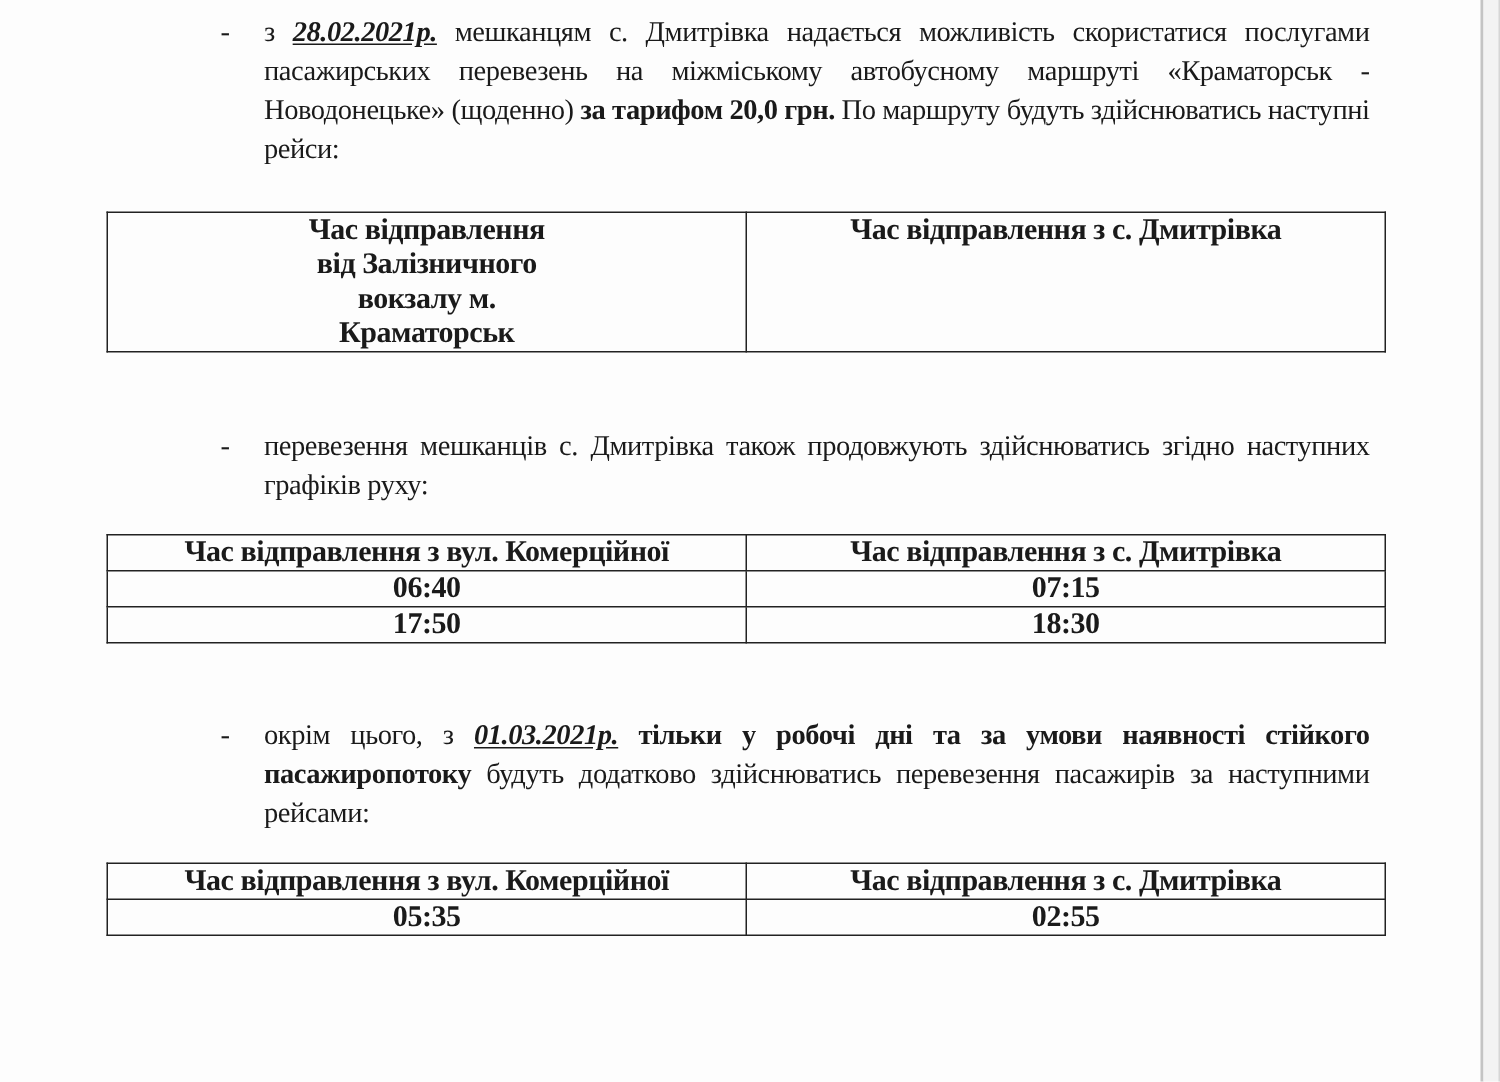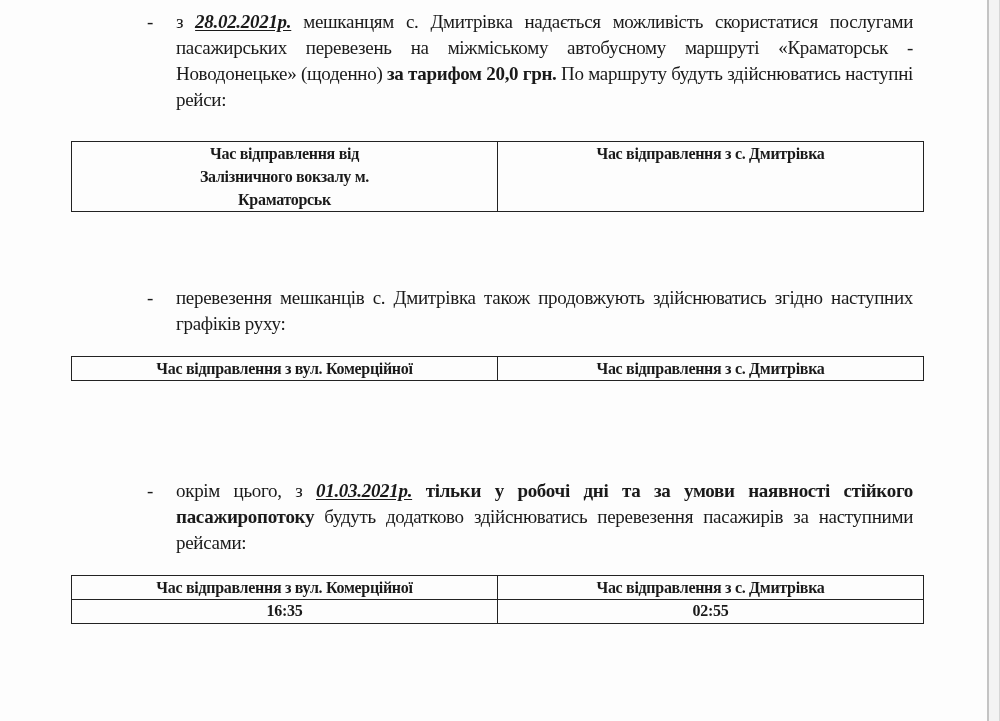--- a/index.html
+++ b/index.html
@@ -50,21 +50,21 @@
     top: 0;
   }
   .para b { font-weight: bold; }
   .para u { text-decoration: underline; text-underline-offset: 2px; font-style: italic; }
 
   table.sched {
     position: absolute;
     left: 71px;
     width: 852px;
     border-collapse: collapse;
-    font-size: 16px;
+    font-size: 20px;
     font-weight: bold;
     letter-spacing: -0.3px;
     table-layout: fixed;
   }
   table.sched td, table.sched th {
     border: 1.5px solid #222;
     text-align: center;
     padding: 0;
     vertical-align: top;
   }
@@ -108,20 +108,28 @@
         <col class="c1">
         <col class="c2">
       </colgroup>
     <thead>
       <tr>
         <th>Час відправлення з вул. Комерційної</th>
         <th>Час відправлення з с. Дмитрівка</th>
       </tr>
     </thead>
     <tbody>
+      <tr>
+        <td>06:40</td>
+        <td>07:15</td>
+      </tr>
+      <tr>
+        <td>17:50</td>
+        <td>18:30</td>
+      </tr>
     </tbody>
   </table>
 
   <div class="para" style="top:478px;">
     <span class="bullet">-</span>
     <span>окрім цього, з </span><b><u>01.03.2021р.</u></b><b> тільки у робочі дні та за умови наявності стійкого пасажиропотоку</b><span> будуть додатково здійснюватись перевезення пасажирів за наступними рейсами:</span>
   </div>
 
   <table class="sched" style="top:575px;">
     <colgroup>
@@ -129,21 +137,21 @@
         <col class="c2">
       </colgroup>
     <thead>
       <tr>
         <th>Час відправлення з вул. Комерційної</th>
         <th>Час відправлення з с. Дмитрівка</th>
       </tr>
     </thead>
     <tbody>
       <tr>
-        <td>16:35</td>
+        <td>05:35</td>
         <td>02:55</td>
       </tr>
     </tbody>
   </table>
 
 </div>
 
 <div class="page-edge"></div>
 <div class="page-gutter"></div>
 

